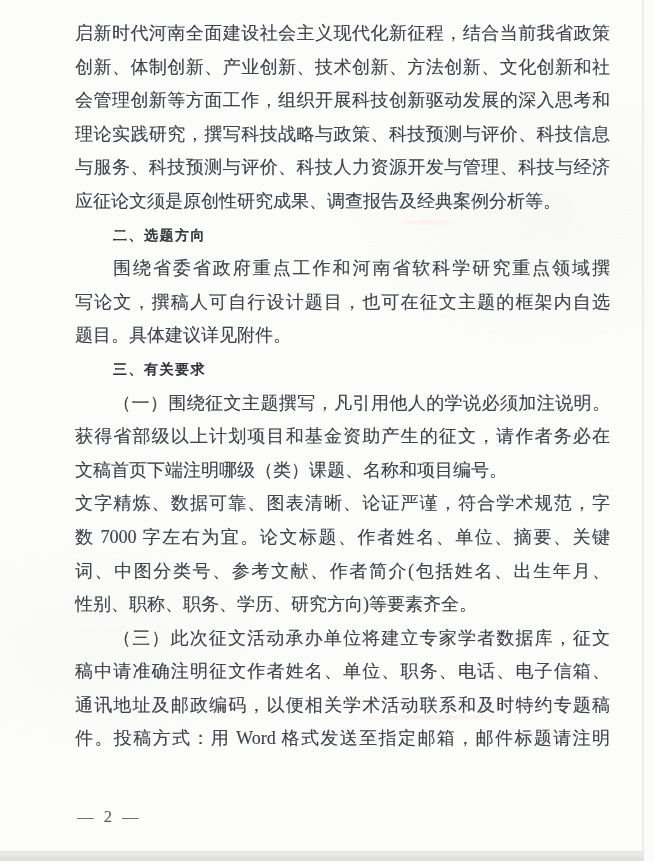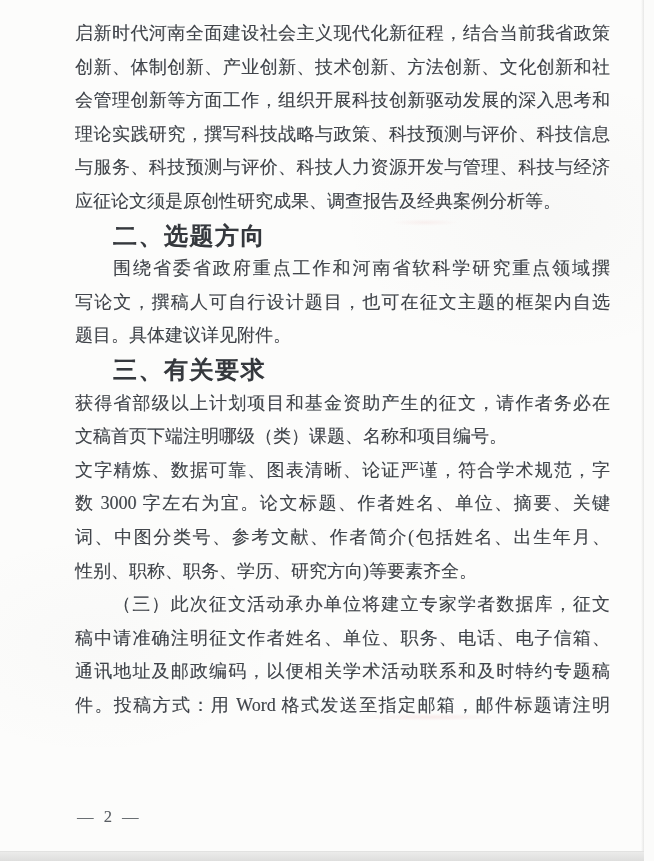--- a/index.html
+++ b/index.html
@@ -40,21 +40,21 @@
     text-align: justify;
     text-align-last: justify;
     text-justify: inter-character;
   }
   .indent {
     padding-left: 38px;
   }
   .heading {
     font-family: "Liberation Sans", "DejaVu Sans", sans-serif;
     font-weight: 700;
-    font-size: 24px;
+    font-size: 14px;
     color: #35383d;
     letter-spacing: 1.5px;
   }
   .page-num {
     position: absolute;
     left: 77px;
     top: 805px;
     font-size: 16.5px;
     line-height: 24px;
     color: #595e63;
@@ -105,24 +105,25 @@
     <div class="line j">创新、体制创新、产业创新、技术创新、方法创新、文化创新和社</div>
     <div class="line j">会管理创新等方面工作，组织开展科技创新驱动发展的深入思考和</div>
     <div class="line j">理论实践研究，撰写科技战略与政策、科技预测与评价、科技信息</div>
     <div class="line j">与服务、科技预测与评价、科技人力资源开发与管理、科技与经济</div>
     <div class="line">应征论文须是原创性研究成果、调查报告及经典案例分析等。</div>
     <div class="line heading indent">二、选题方向</div>
     <div class="line j indent">围绕省委省政府重点工作和河南省软科学研究重点领域撰</div>
     <div class="line j">写论文，撰稿人可自行设计题目，也可在征文主题的框架内自选</div>
     <div class="line">题目。具体建议详见附件。</div>
     <div class="line heading indent">三、有关要求</div>
+    <div class="line j indent">（一）围绕征文主题撰写，凡引用他人的学说必须加注说明。</div>
     <div class="line j">获得省部级以上计划项目和基金资助产生的征文，请作者务必在</div>
     <div class="line">文稿首页下端注明哪级（类）课题、名称和项目编号。</div>
     <div class="line j">文字精炼、数据可靠、图表清晰、论证严谨，符合学术规范，字</div>
-    <div class="line j">数 3000 字左右为宜。论文标题、作者姓名、单位、摘要、关键</div>
+    <div class="line j">数 7000 字左右为宜。论文标题、作者姓名、单位、摘要、关键</div>
     <div class="line j">词、中图分类号、参考文献、作者简介(包括姓名、出生年月、</div>
     <div class="line">性别、职称、职务、学历、研究方向)等要素齐全。</div>
     <div class="line j indent">（三）此次征文活动承办单位将建立专家学者数据库，征文</div>
     <div class="line j">稿中请准确注明征文作者姓名、单位、职务、电话、电子信箱、</div>
     <div class="line j">通讯地址及邮政编码，以便相关学术活动联系和及时特约专题稿</div>
     <div class="line j">件。投稿方式：用 Word 格式发送至指定邮箱，邮件标题请注明</div>
   </div>
 
   <div class="page-num">— 2 —</div>
 

